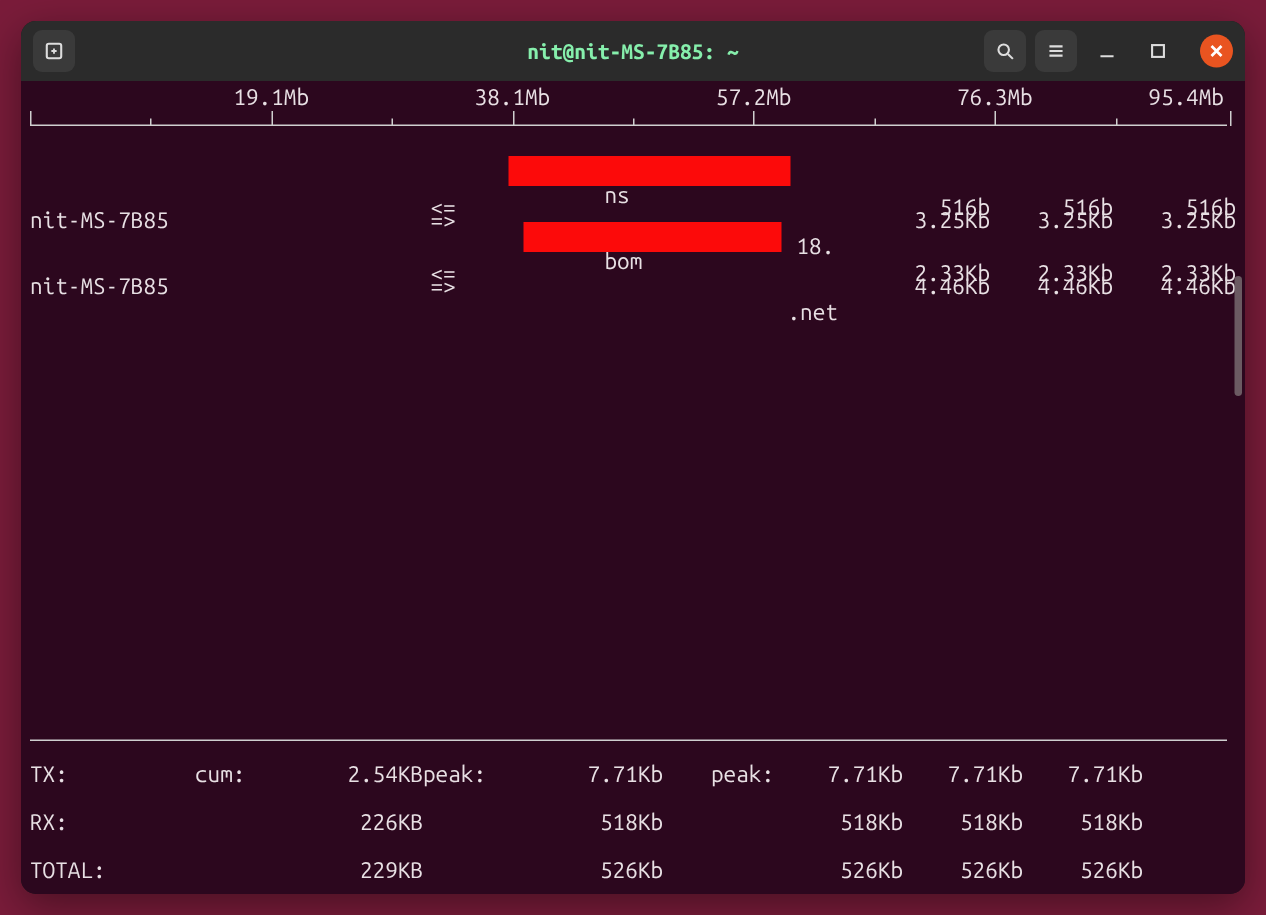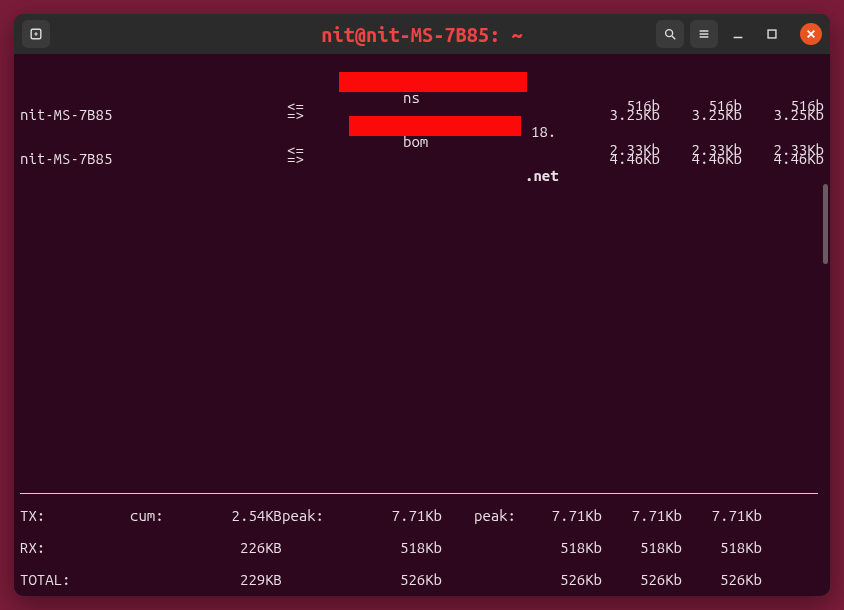--- a/index.html
+++ b/index.html
@@ -55,22 +55,22 @@
     border-radius: 50%;
     width: 22px; height: 22px;
     margin-left: 8px;
   }
   .tb-btn.close-btn svg { stroke: #fff; width: 10px; height: 10px; stroke-width: 2.2; }
   .title {
     position: absolute;
     left: 0; right: 0;
     text-align: center;
     font-weight: bold;
-    font-size: 20px;
-    color: #ef4444;
+    font-size: 14px;
+    color: #86efac;
     pointer-events: none;
   }
   .terminal {
     flex: 1;
     background: #2c071e;
     color: #e8e0e4;
     padding: 4px 6px 8px 6px;
     position: relative;
     overflow: hidden;
   }
@@ -194,20 +194,40 @@
       <div class="tb-btn close-btn">
         <svg viewBox="0 0 12 12">
             <path d="M2 2l8 8M10 2l-8 8"></path>
           </svg>
       </div>
     </div>
   </div>
 
   <div class="terminal">
 
+    <div class="scale">
+      <div class="scale-line"></div>
+
+      <div class="tick major" style="left:0%"></div>
+      <div class="tick minor" style="left:10%"></div>
+      <div class="tick major" style="left:20%"></div>
+      <div class="tick minor" style="left:30%"></div>
+      <div class="tick major" style="left:40%"></div>
+      <div class="tick minor" style="left:50%"></div>
+      <div class="tick major" style="left:60%"></div>
+      <div class="tick minor" style="left:70%"></div>
+      <div class="tick major" style="left:80%"></div>
+      <div class="tick minor" style="left:90%"></div>
+      <div class="tick major" style="left:99.5%"></div>
+      <div class="tick-label" style="left:20%">19.1Mb</div>
+      <div class="tick-label" style="left:40%">38.1Mb</div>
+      <div class="tick-label" style="left:60%">57.2Mb</div>
+      <div class="tick-label" style="left:80%">76.3Mb</div>
+      <div class="tick-label" style="left:99%;transform:translateX(-100%);">95.4Mb</div>
+    </div>
     <div class="divider" style="border:none"></div>
 
     <div class="rows">
 
       <div class="trow" style="margin-top:14px;">
         <span class="src">nit-MS-7B85</span>
         <span class="dir">=&gt;</span>
         <span class="dst">
           <span>ns</span>
           <span class="redact" style="left:20px;width:188px;"></span>
@@ -226,21 +246,21 @@
         <span class="val">516b</span>
         <span class="val">516b</span>
       </div>
 
       <div class="trow">
         <span class="src">nit-MS-7B85</span>
         <span class="dir">=&gt;</span>
         <span class="dst">
           <span>bom</span>
           <span class="redact" style="left:30px;width:172px;"></span>
-          <span style="position:absolute;left:206px;font-weight:bold;">.net</span>
+          <span style="position:absolute;left:206px;">.net</span>
         </span>
         <span class="val">4.46Kb</span>
         <span class="val">4.46Kb</span>
         <span class="val">4.46Kb</span>
       </div>
 
       <div class="trow">
         <span class="src"></span>
         <span class="dir">&lt;=</span>
         <span class="dst"></span>

